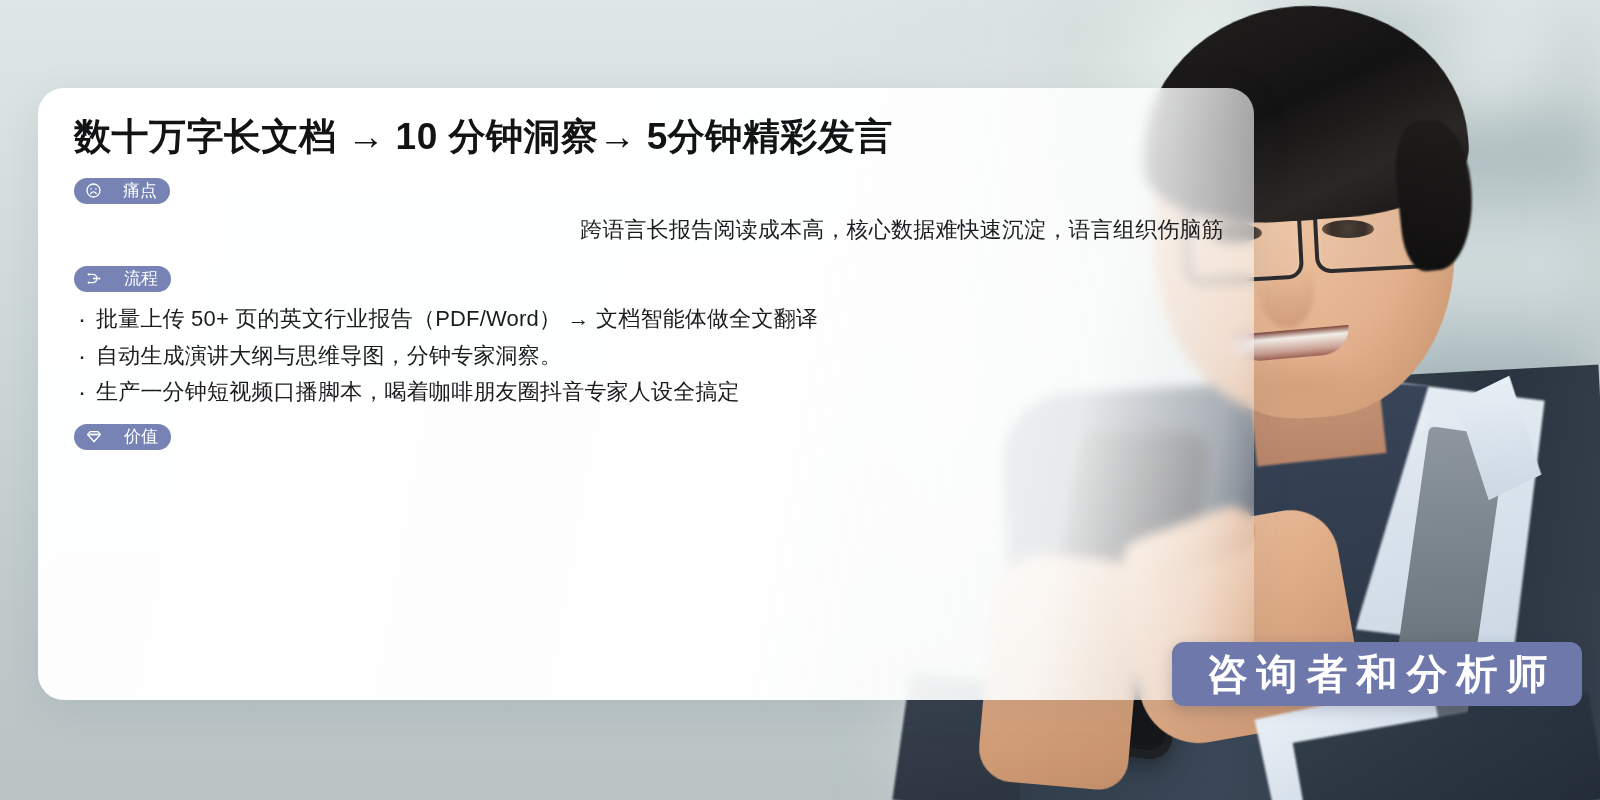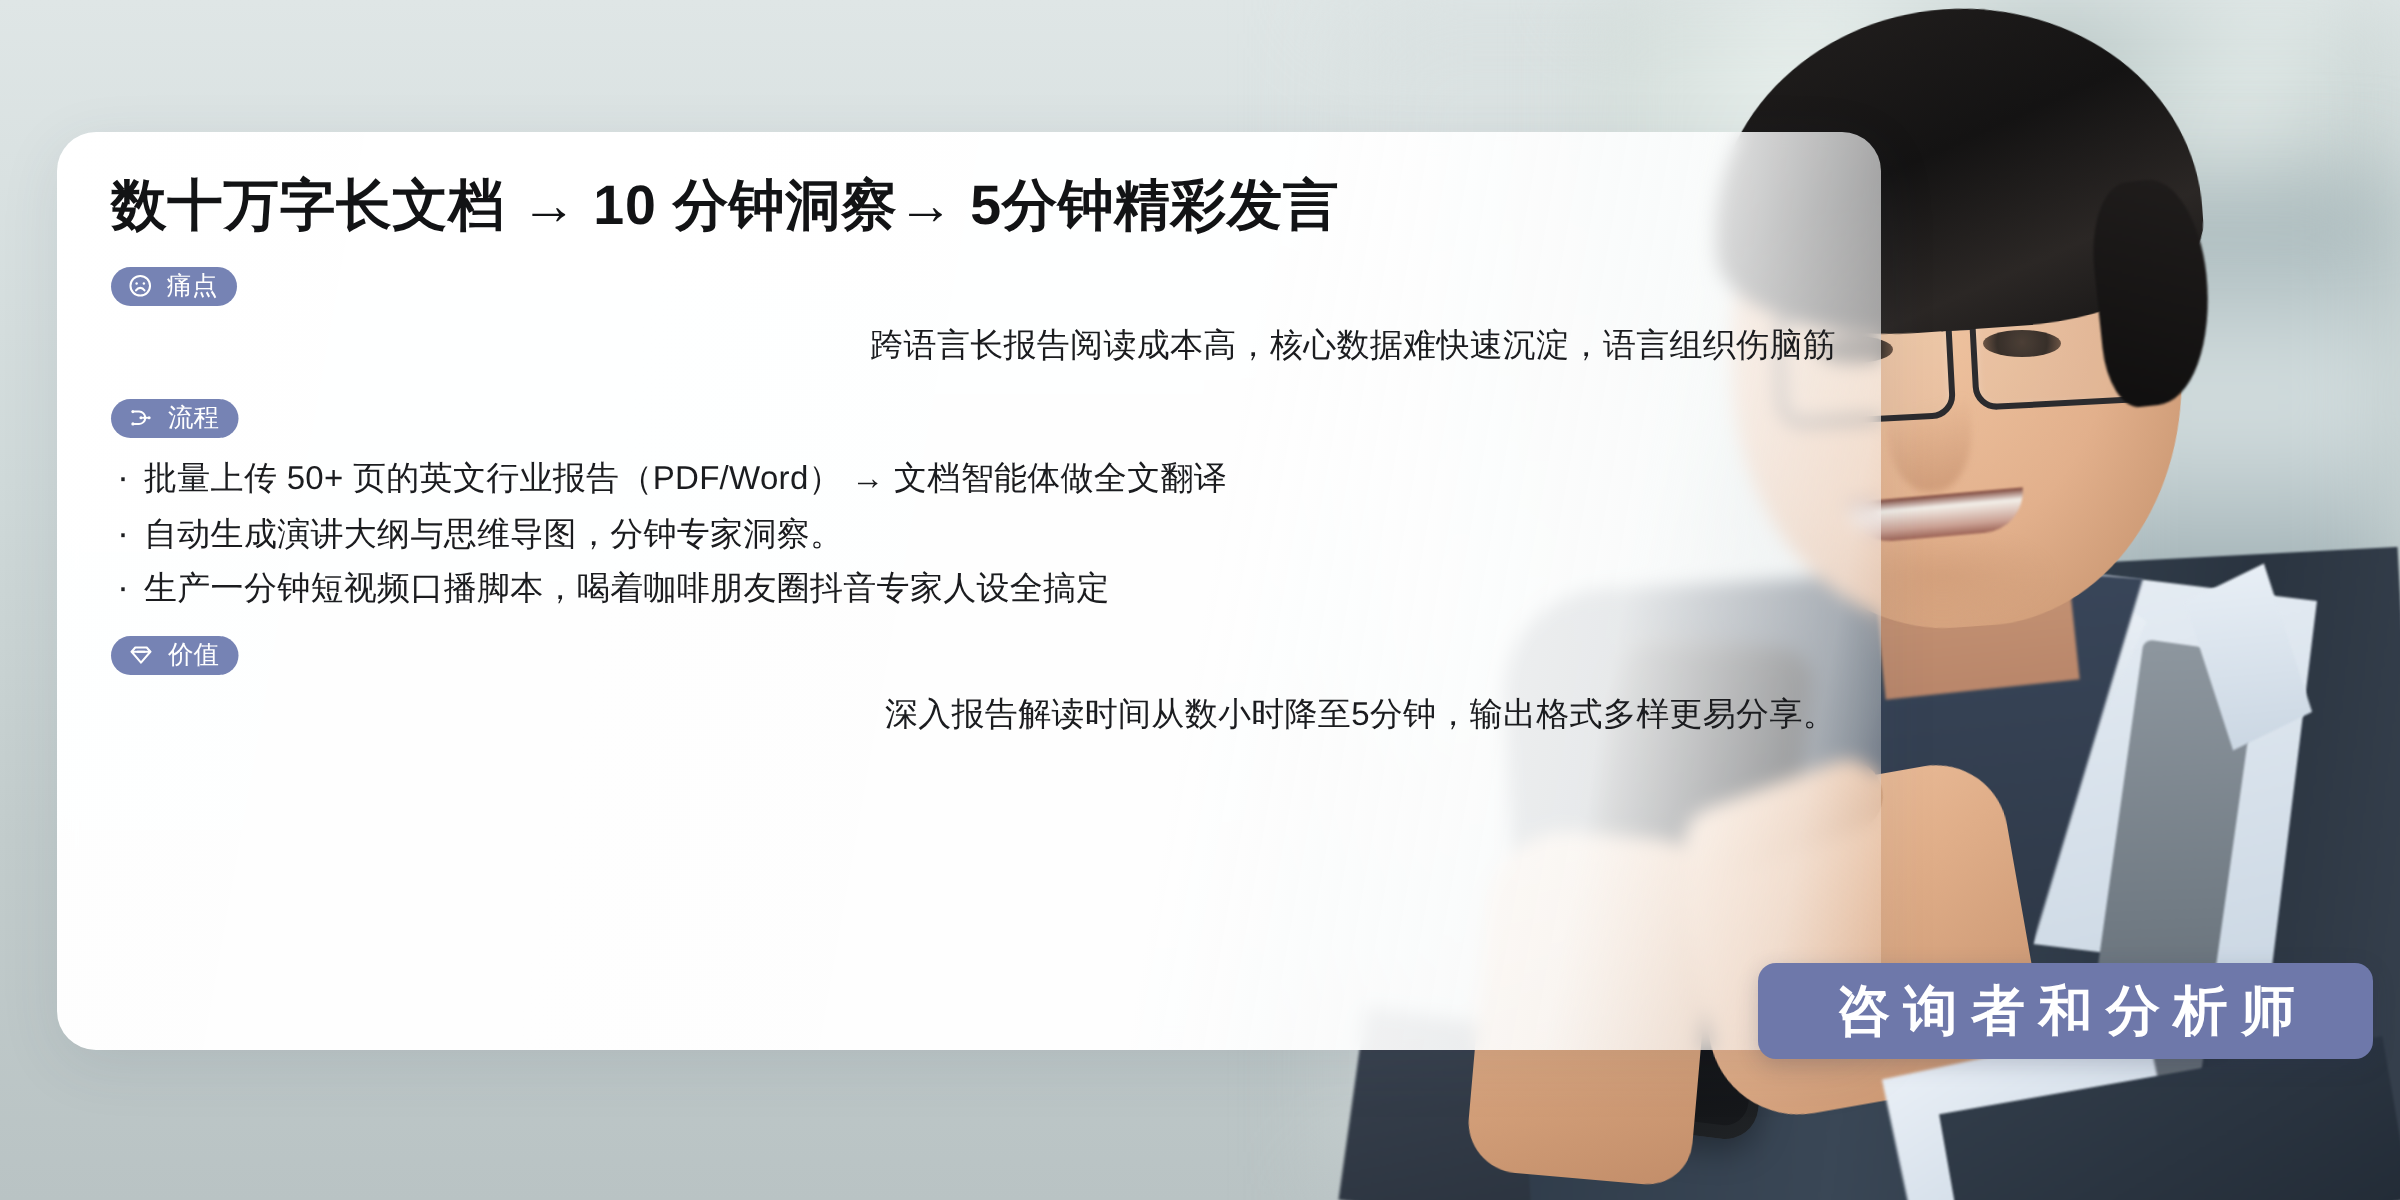--- a/index.html
+++ b/index.html
@@ -176,21 +176,21 @@
   }
   .card-inner{position:absolute;left:36px;right:30px;top:26px;}
 
   .title{
     font-size:37px;font-weight:700;color:#121315;letter-spacing:.5px;
     line-height:1.25;white-space:nowrap;
     margin:0 0 18px 0;
   }
 
   .pill{
-    display:inline-flex;align-items:center;gap:9px;
+    display:inline-flex;align-items:center;gap:21px;
     background:#7683b4;color:#fff;
     border-radius:13px;padding:4px 13px 5px 11px;
     font-size:17px;font-weight:400;line-height:1;
     margin:0 0 10px 0;
   }
   .pill svg{display:block;}
 
   .para{
     font-size:22px;color:#1b1c1f;line-height:1.45;margin:0 0 20px 0;
     letter-spacing:.2px;
@@ -211,21 +211,21 @@
   .sec.value{margin-top:14px;}
 
   
   .role-banner{
     position:absolute;left:1172px;top:642px;width:410px;height:64px;
     background:#6e78aa;border-radius:12px;
     display:flex;align-items:center;justify-content:center;
     box-shadow:0 4px 14px rgba(40,50,80,.22);
   }
   .role-banner span{
-    color:#ffffff;font-size:36px;font-weight:700;letter-spacing:9px;
+    color:#ffffff;font-size:41px;font-weight:700;letter-spacing:9px;
     text-indent:9px;line-height:1;
   }
 </style>
 </head>
 <body>
 
 <div id="stage">
 
   <div class="photo">
     <div class="photo-bg"></div>
@@ -322,21 +322,20 @@
         <div class="pill">
           <span>
             <svg width="18" height="17" viewBox="0 0 24 24" fill="none" stroke="#ffffff" stroke-width="1.9" stroke-linecap="round" stroke-linejoin="round">
               <path d="M3.2 9.2h17.6L12 19.4 3.2 9.2z"></path>
               <path d="M3.2 9.2 6.6 5.2h10.8l3.4 4"></path>
               <path d="M8.6 9.2h6.8"></path>
             </svg>
           </span>
           <span>价值</span>
         </div>
-        <p class="para">深入报告解读时间从数小时降至5分钟，输出格式多样更易分享。</p>
       </div>
 
     </div>
   </div>
 
   <div class="role-banner">
     <span>咨询者和分析师</span>
   </div>
 
 </div>

